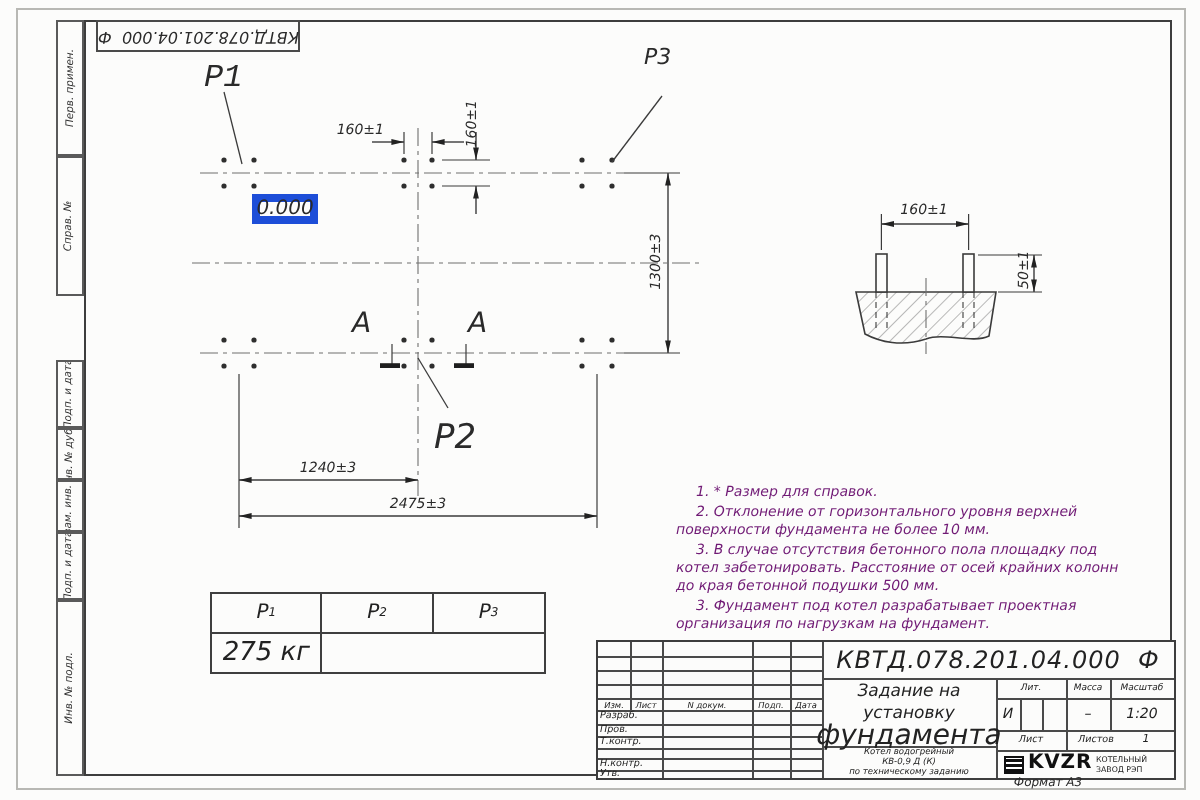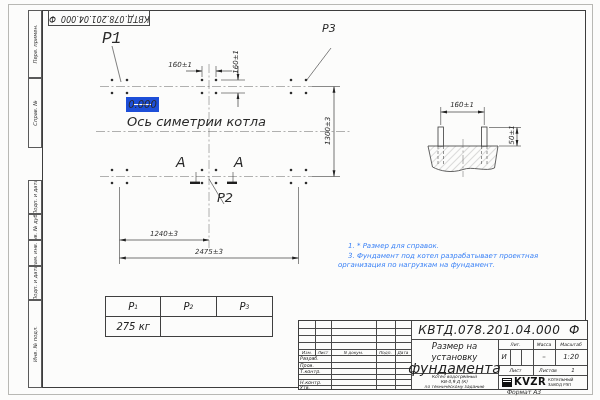--- a/index.html
+++ b/index.html
@@ -1,20 +1,20 @@
 <!DOCTYPE html>
 <html><head>
 <meta charset="utf-8">
 <style>
   html,body{margin:0;padding:0;background:#cfcfcd;}
   #sheet{position:relative;width:600px;height:400px;background:#fcfcfb;overflow:hidden;
          font-family:"DejaVu Sans",sans-serif;}
   .trim{position:absolute;border:1px solid #b8b8b4;box-sizing:border-box;}
   .frame{position:absolute;border:1.4px solid #3d3d3d;box-sizing:border-box;}
-  .box{position:absolute;border:7px solid #1d4ed8;box-sizing:border-box;}
+  .box{position:absolute;border:4px solid #1d4ed8;box-sizing:border-box;}
   .lbl{position:absolute;font-style:italic;color:#2a2a2a;white-space:nowrap;line-height:1.1;}
   .ctr{display:flex;align-items:center;justify-content:center;text-align:center;}
   .mbox{position:absolute;border:0.8px solid #5a5a5a;box-sizing:border-box;
         display:flex;align-items:center;justify-content:center;overflow:hidden;background:#fcfcfb;}
   .mbox span{transform:rotate(-90deg);white-space:nowrap;font-size:5.2px;font-style:italic;color:#333;}
   .stamp{position:absolute;border:1px solid #4a4a4a;box-sizing:border-box;
          display:flex;align-items:center;justify-content:center;}
   .stamp span{transform:rotate(180deg);font-size:8px;font-style:italic;color:#2a2a2a;white-space:pre;}
   svg{position:absolute;left:0;top:0;pointer-events:none;}
   .ext{stroke:#3b3b3b;stroke-width:0.6;fill:none;}
@@ -28,21 +28,21 @@
   #loadtable{position:absolute;left:105px;top:296px;width:168px;height:41px;
              border:1.1px solid #3f3f3f;box-sizing:border-box;display:grid;
              grid-template-columns:1fr 1fr 1fr;grid-template-rows:1fr 1fr;}
   #loadtable .cell{border-right:1px solid #3f3f3f;border-bottom:1px solid #3f3f3f;
              display:flex;align-items:center;justify-content:center;
              font-style:italic;color:#222;}
   #loadtable .cell:nth-child(3n){border-right:none;}
   #loadtable .cell:nth-child(n+4){border-bottom:none;}
   #loadtable sub{font-size:6px;}
   
-  #notes{position:absolute;left:338px;top:242px;width:228px;color:#3b82f6;}
+  #notes{position:absolute;left:338px;top:242px;width:228px;color:#701a75;}
   #notes p{margin:0 0 1px 0;font-size:7px;line-height:9px;font-style:italic;text-indent:10px;}
   
   #tb{position:absolute;left:298px;top:320px;width:288px;height:68px;
       border:1.3px solid #3d3d3d;box-sizing:content-box;background:#fcfcfb;}
   #tb .vl{position:absolute;width:1px;background:#4a4a4a;}
   #tb .hl{position:absolute;height:1px;background:#4a4a4a;}
   #tb .tbc{position:absolute;display:flex;align-items:center;justify-content:center;
            font-style:italic;color:#222;text-align:center;box-sizing:border-box;}
   .kicon{position:absolute;background:repeating-linear-gradient(0deg,#101010 0 1.6px,#fff 1.6px 2.4px);
          border:1px solid #101010;box-sizing:border-box;}
@@ -173,26 +173,25 @@
       <line class="dim" x1="440.7" y1="112" x2="484.3" y2="112" marker-start="url(#ar)" marker-end="url(#ar)"></line>
 
       <line class="ext" x1="489" y1="127.5" x2="521" y2="127.5"></line>
       <line class="ext" x1="499" y1="146" x2="521" y2="146"></line>
       <line class="dim" x1="517" y1="127.5" x2="517" y2="146" marker-start="url(#ar)" marker-end="url(#ar)"></line>
     </g>
   </svg>
 
   <div class="lbl" style="left:102px;top:31px;font-size:16px;font-family:Liberation Mono, monospace;">P1</div>
   <div class="lbl" style="left:322px;top:23px;font-size:11px;">P3</div>
-  <div class="lbl" style="left:217px;top:191px;font-size:13px;">P2</div>
+  <div class="lbl" style="left:217px;top:210px;font-size:17px;">P2</div>
 
   <div class="box ctr" style="left:126px;top:97px;width:33px;height:15px;">
     <span class="lbl" style="position:static;font-size:10px;">0.000</span>
   </div>
-  <div class="lbl" style="left:127px;top:115px;font-size:13px;">Ось симетрии котла</div>
 
   <div class="lbl" style="left:158px;top:62px;width:34px;font-size:7px;text-align:right;">160±1</div>
   <div class="lbl rot" style="left:222px;top:58px;width:30px;font-size:7px;text-align:center;">160±1</div>
   <div class="lbl rot" style="left:311px;top:127px;width:36px;font-size:7px;text-align:center;">1300±3</div>
   <div class="lbl" style="left:144px;top:231px;width:40px;font-size:7px;text-align:center;">1240±3</div>
   <div class="lbl" style="left:186px;top:249px;width:46px;font-size:7px;text-align:center;">2475±3</div>
 
   <div class="lbl" style="left:176px;top:155px;font-size:14px;">А</div>
   <div class="lbl" style="left:234px;top:155px;font-size:14px;">А</div>
 
@@ -205,25 +204,27 @@
         <sub>1</sub>
     </div>
     <div class="cell" style="font-size:10px;">
       <span>P</span>
         <sub>2</sub>
     </div>
     <div class="cell" style="font-size:10px;">
       <span>P</span>
         <sub>3</sub>
     </div>
-    <div class="cell" style="font-size:10px;">275 кг</div>
+    <div class="cell" style="font-size:13px;">275 кг</div>
   </div>
 
   <div id="notes">
     <p>1.  * Размер для справок.</p>
+    <p>2.  Отклонение от горизонтального уровня верхней поверхности фундамента не более 10 мм.</p>
+    <p>3.  В случае отсутствия бетонного пола площадку под котел забетонировать. Расстояние от осей крайних колонн до края бетонной подушки 500 мм.</p>
     <p>3.  Фундамент под котел разрабатывает проектная организация по нагрузкам на фундамент.</p>
   </div>
 
   <div id="tb">
 
     <div class="vl" style="left:112px;top:0;height:68px;"></div>
     <div class="vl" style="left:199px;top:18px;height:50px;"></div>
     <div class="vl" style="left:16px;top:0;height:34px;"></div>
     <div class="vl" style="left:32px;top:0;height:68px;"></div>
     <div class="vl" style="left:77px;top:0;height:68px;"></div>
@@ -255,21 +256,21 @@
     <div class="tbc" style="left:32px;top:28px;width:45px;height:6px;font-size:4.2px;">N докум.</div>
     <div class="tbc" style="left:77px;top:28px;width:19px;height:6px;font-size:4.2px;">Подп.</div>
     <div class="tbc" style="left:96px;top:28px;width:16px;height:6px;font-size:4.2px;">Дата</div>
 
     <div class="tbc" style="left:1px;top:34px;width:31px;height:7px;font-size:4.8px;justify-content:flex-start;">Разраб.</div>
     <div class="tbc" style="left:1px;top:41px;width:31px;height:6px;font-size:4.8px;justify-content:flex-start;">Пров.</div>
     <div class="tbc" style="left:1px;top:47px;width:31px;height:6px;font-size:4.8px;justify-content:flex-start;">Т.контр.</div>
     <div class="tbc" style="left:1px;top:58px;width:31px;height:6px;font-size:4.8px;justify-content:flex-start;">Н.контр.</div>
     <div class="tbc" style="left:1px;top:64px;width:31px;height:4px;font-size:4.8px;justify-content:flex-start;">Утв.</div>
 
-    <div class="tbc" style="left:112px;top:19px;width:87px;height:11px;font-size:8.5px;">Размер на</div>
+    <div class="tbc" style="left:112px;top:19px;width:87px;height:11px;font-size:8.5px;">Задание на</div>
     <div class="tbc" style="left:112px;top:30px;width:87px;height:11px;font-size:8.5px;">установку</div>
     <div class="tbc" style="left:112px;top:41px;width:87px;height:11px;font-size:14px;">фундамента</div>
 
     <div class="tbc" style="left:112px;top:53px;width:87px;height:5px;font-size:4.3px;">Котел водогрейный</div>
     <div class="tbc" style="left:112px;top:58px;width:87px;height:5px;font-size:4.3px;">КВ-0,9 Д (К)</div>
     <div class="tbc" style="left:112px;top:63px;width:87px;height:5px;font-size:4.3px;">по техническому заданию</div>
 
     <div class="tbc" style="left:199px;top:18px;width:35px;height:10px;font-size:4.5px;">Лит.</div>
     <div class="tbc" style="left:234px;top:18px;width:22px;height:10px;font-size:4.5px;">Масса</div>
     <div class="tbc" style="left:256px;top:18px;width:32px;height:10px;font-size:4.5px;">Масштаб</div>

